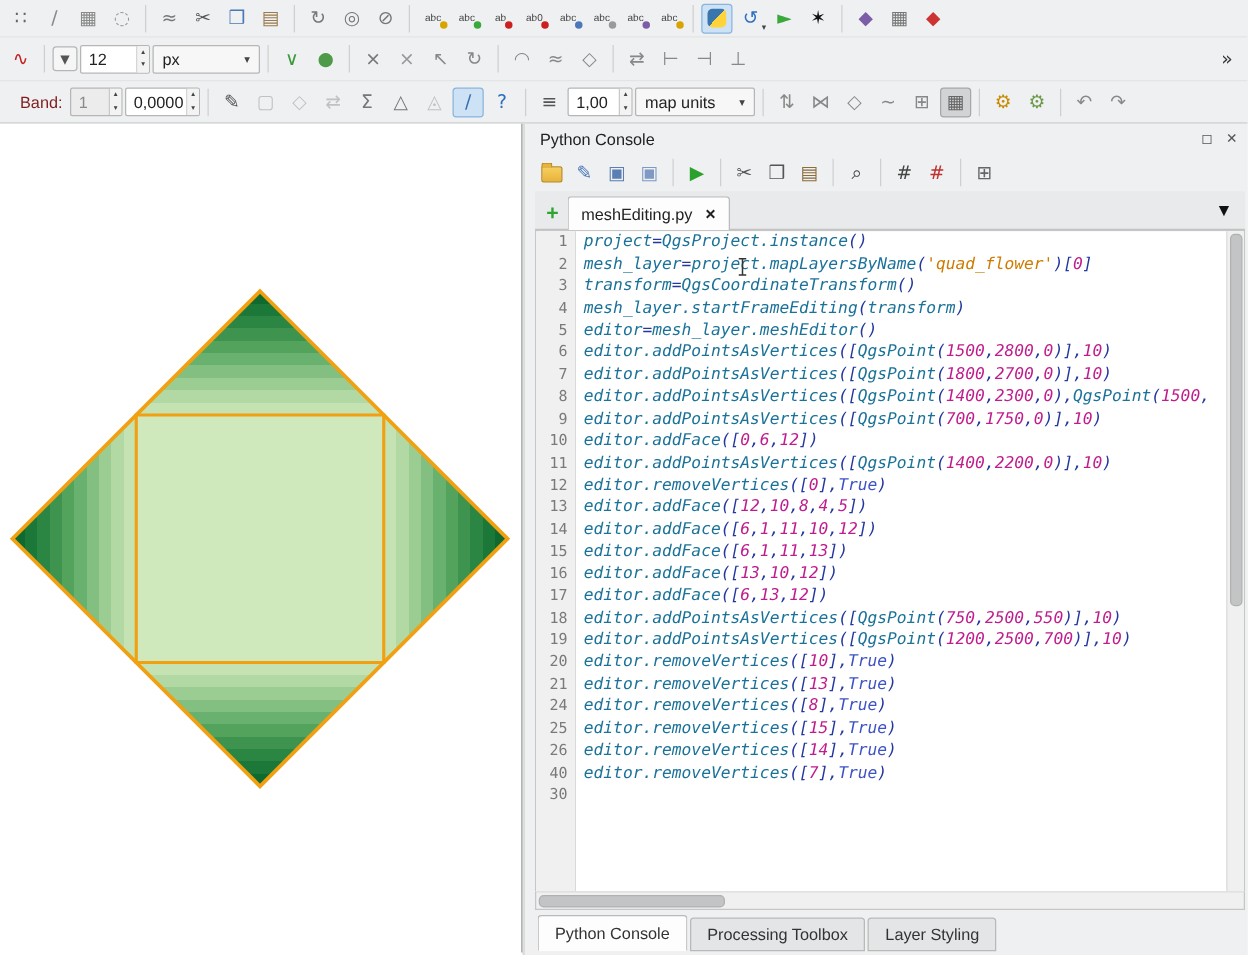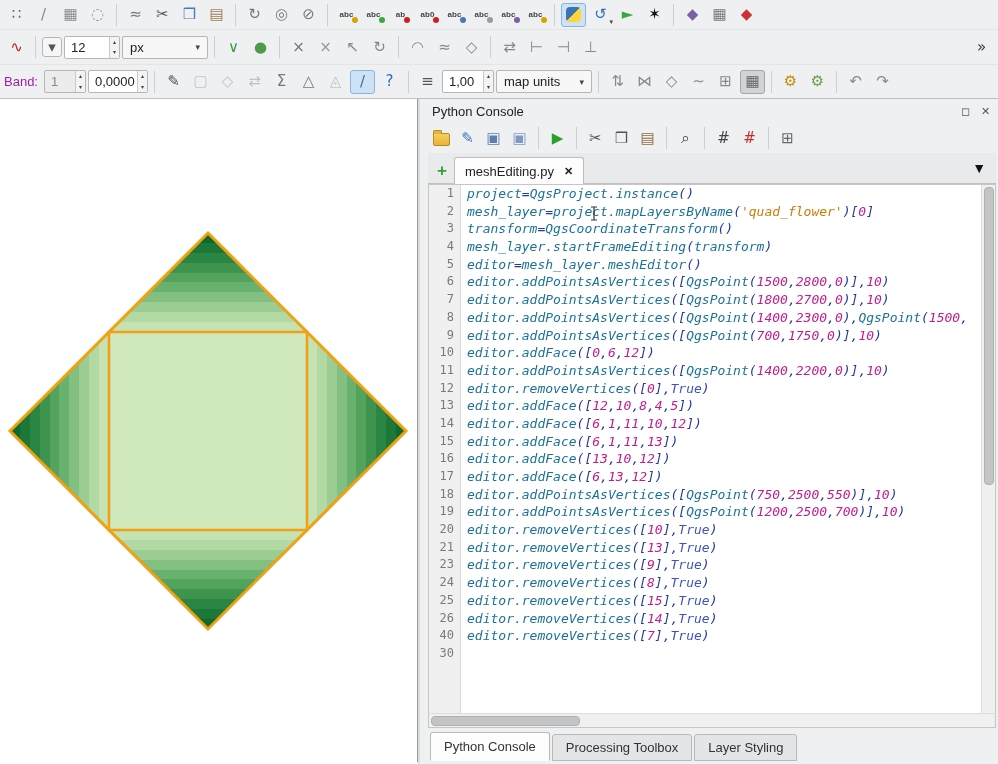--- a/index.html
+++ b/index.html
@@ -12,28 +12,28 @@
   .row3{height:34px;border-bottom:1px solid #bfbfbf;}
   .tb-btn{width:25px;height:24px;display:flex;align-items:center;justify-content:center;
           border-radius:3px;position:relative;flex:0 0 auto;box-sizing:border-box;}
   .tb-btn.boxed{background:#f6f6f6;border:1px solid #b6b6b6;width:20px;height:20px;}
   .tb-btn.active{background:#cde3f5;border:1px solid #8ab4dd;}
   .tb-btn.pressed{background:#d2d3d4;border:1px solid #a6a7a8;}
   .tb-btn.disabled{opacity:.38;}
   .glyph{font-size:15px;line-height:1;font-family:"DejaVu Sans",sans-serif;}
   .dd{position:absolute;right:0;bottom:1px;font-size:7px;color:#444;}
   .tb-sep{width:1px;height:22px;background:#cfcfcf;margin:0 4px;flex:0 0 auto;}
-  .tb-label{margin:0 4px 0 0;color:#a21caf;flex:0 0 auto;}
+  .tb-label{margin:0 4px 0 12px;color:#7f1d1d;flex:0 0 auto;}
   .spacer{flex:1;}
   .py-chip{width:15px;height:15px;border-radius:4px;background:linear-gradient(135deg,#3a76ae 50%,#ffd43b 50%);}
   .folder-chip{width:15px;height:11px;background:linear-gradient(#f6cf5e,#e8b33a);border:1px solid #b98a1e;
                border-radius:1px 2px 2px 2px;position:relative;margin-top:3px;}
   .folder-chip::before{content:"";position:absolute;top:-4px;left:-1px;width:7px;height:3px;background:#e8b33a;
                border:1px solid #b98a1e;border-bottom:none;border-radius:2px 2px 0 0;}
-  .abc-chip{position:relative;font-size:8px;font-weight:bold;color:#444;line-height:1;}
+  .abc-chip{position:relative;font-size:8px;font-weight:normal;color:#444;line-height:1;}
   .abc-dot{position:absolute;right:-5px;bottom:-4px;width:6px;height:6px;border-radius:50%;}
   
   .spinbox{display:flex;align-items:center;background:#fff;border:1px solid #b6b6b6;border-radius:2px;
            height:23px;padding-left:6px;box-sizing:border-box;flex:0 0 auto;}
   .spinbox.disabled{background:#ececec;color:#8a8a8a;}
   .spin-val{flex:1;}
   .spin-btns{display:flex;flex-direction:column;border-left:1px solid #c9c9c9;height:100%;}
   .sb{flex:1;font-size:6px;line-height:1;padding:0 3px;color:#444;display:flex;align-items:center;background:#f3f3f3;}
   .combo{display:flex;align-items:center;background:#f7f7f7;border:1px solid #b6b6b6;border-radius:2px;
          height:23px;padding:0 7px;gap:10px;box-sizing:border-box;flex:0 0 auto;}
@@ -513,21 +513,20 @@
           <div class="line" data-name="code-line"><span class="ln" data-name="line-number">12</span><span class="src" data-name="code-text"><span class="c-id">editor.removeVertices</span><span class="c-pun">(</span><span class="c-pun">[</span><span class="c-num">0</span><span class="c-pun">]</span><span class="c-pun">,</span><span class="c-kw">True</span><span class="c-pun">)</span></span></div>
           <div class="line" data-name="code-line"><span class="ln" data-name="line-number">13</span><span class="src" data-name="code-text"><span class="c-id">editor.addFace</span><span class="c-pun">(</span><span class="c-pun">[</span><span class="c-num">12</span><span class="c-pun">,</span><span class="c-num">10</span><span class="c-pun">,</span><span class="c-num">8</span><span class="c-pun">,</span><span class="c-num">4</span><span class="c-pun">,</span><span class="c-num">5</span><span class="c-pun">]</span><span class="c-pun">)</span></span></div>
           <div class="line" data-name="code-line"><span class="ln" data-name="line-number">14</span><span class="src" data-name="code-text"><span class="c-id">editor.addFace</span><span class="c-pun">(</span><span class="c-pun">[</span><span class="c-num">6</span><span class="c-pun">,</span><span class="c-num">1</span><span class="c-pun">,</span><span class="c-num">11</span><span class="c-pun">,</span><span class="c-num">10</span><span class="c-pun">,</span><span class="c-num">12</span><span class="c-pun">]</span><span class="c-pun">)</span></span></div>
           <div class="line" data-name="code-line"><span class="ln" data-name="line-number">15</span><span class="src" data-name="code-text"><span class="c-id">editor.addFace</span><span class="c-pun">(</span><span class="c-pun">[</span><span class="c-num">6</span><span class="c-pun">,</span><span class="c-num">1</span><span class="c-pun">,</span><span class="c-num">11</span><span class="c-pun">,</span><span class="c-num">13</span><span class="c-pun">]</span><span class="c-pun">)</span></span></div>
           <div class="line" data-name="code-line"><span class="ln" data-name="line-number">16</span><span class="src" data-name="code-text"><span class="c-id">editor.addFace</span><span class="c-pun">(</span><span class="c-pun">[</span><span class="c-num">13</span><span class="c-pun">,</span><span class="c-num">10</span><span class="c-pun">,</span><span class="c-num">12</span><span class="c-pun">]</span><span class="c-pun">)</span></span></div>
           <div class="line" data-name="code-line"><span class="ln" data-name="line-number">17</span><span class="src" data-name="code-text"><span class="c-id">editor.addFace</span><span class="c-pun">(</span><span class="c-pun">[</span><span class="c-num">6</span><span class="c-pun">,</span><span class="c-num">13</span><span class="c-pun">,</span><span class="c-num">12</span><span class="c-pun">]</span><span class="c-pun">)</span></span></div>
           <div class="line" data-name="code-line"><span class="ln" data-name="line-number">18</span><span class="src" data-name="code-text"><span class="c-id">editor.addPointsAsVertices</span><span class="c-pun">(</span><span class="c-pun">[</span><span class="c-id">QgsPoint</span><span class="c-pun">(</span><span class="c-num">750</span><span class="c-pun">,</span><span class="c-num">2500</span><span class="c-pun">,</span><span class="c-num">550</span><span class="c-pun">)</span><span class="c-pun">]</span><span class="c-pun">,</span><span class="c-num">10</span><span class="c-pun">)</span></span></div>
           <div class="line" data-name="code-line"><span class="ln" data-name="line-number">19</span><span class="src" data-name="code-text"><span class="c-id">editor.addPointsAsVertices</span><span class="c-pun">(</span><span class="c-pun">[</span><span class="c-id">QgsPoint</span><span class="c-pun">(</span><span class="c-num">1200</span><span class="c-pun">,</span><span class="c-num">2500</span><span class="c-pun">,</span><span class="c-num">700</span><span class="c-pun">)</span><span class="c-pun">]</span><span class="c-pun">,</span><span class="c-num">10</span><span class="c-pun">)</span></span></div>
           <div class="line" data-name="code-line"><span class="ln" data-name="line-number">20</span><span class="src" data-name="code-text"><span class="c-id">editor.removeVertices</span><span class="c-pun">(</span><span class="c-pun">[</span><span class="c-num">10</span><span class="c-pun">]</span><span class="c-pun">,</span><span class="c-kw">True</span><span class="c-pun">)</span></span></div>
           <div class="line" data-name="code-line"><span class="ln" data-name="line-number">21</span><span class="src" data-name="code-text"><span class="c-id">editor.removeVertices</span><span class="c-pun">(</span><span class="c-pun">[</span><span class="c-num">13</span><span class="c-pun">]</span><span class="c-pun">,</span><span class="c-kw">True</span><span class="c-pun">)</span></span></div>
-          <div class="line" data-name="code-line"><span class="ln" data-name="line-number">23</span><span class="src" data-name="code-text"><span class="c-id">editor.removeVertices</span><span class="c-pun">(</span><span class="c-pun">[</span><span class="c-num">9</span><span class="c-pun">]</span><span class="c-pun">,</span><span class="c-kw">True</span><span class="c-pun">)</span></span></div>
           <div class="line" data-name="code-line"><span class="ln" data-name="line-number">24</span><span class="src" data-name="code-text"><span class="c-id">editor.removeVertices</span><span class="c-pun">(</span><span class="c-pun">[</span><span class="c-num">8</span><span class="c-pun">]</span><span class="c-pun">,</span><span class="c-kw">True</span><span class="c-pun">)</span></span></div>
           <div class="line" data-name="code-line"><span class="ln" data-name="line-number">25</span><span class="src" data-name="code-text"><span class="c-id">editor.removeVertices</span><span class="c-pun">(</span><span class="c-pun">[</span><span class="c-num">15</span><span class="c-pun">]</span><span class="c-pun">,</span><span class="c-kw">True</span><span class="c-pun">)</span></span></div>
           <div class="line" data-name="code-line"><span class="ln" data-name="line-number">26</span><span class="src" data-name="code-text"><span class="c-id">editor.removeVertices</span><span class="c-pun">(</span><span class="c-pun">[</span><span class="c-num">14</span><span class="c-pun">]</span><span class="c-pun">,</span><span class="c-kw">True</span><span class="c-pun">)</span></span></div>
           <div class="line" data-name="code-line"><span class="ln" data-name="line-number">40</span><span class="src" data-name="code-text"><span class="c-id">editor.removeVertices</span><span class="c-pun">(</span><span class="c-pun">[</span><span class="c-num">7</span><span class="c-pun">]</span><span class="c-pun">,</span><span class="c-kw">True</span><span class="c-pun">)</span></span></div>
           <div class="line" data-name="code-line"><span class="ln" data-name="line-number">30</span><span class="src" data-name="code-text"></span></div>
         </div>
       <div class="vscroll" data-name="editor-vertical-scrollbar">
         <div class="vthumb" data-name="vertical-scroll-thumb"></div>
       </div>
     </div>

